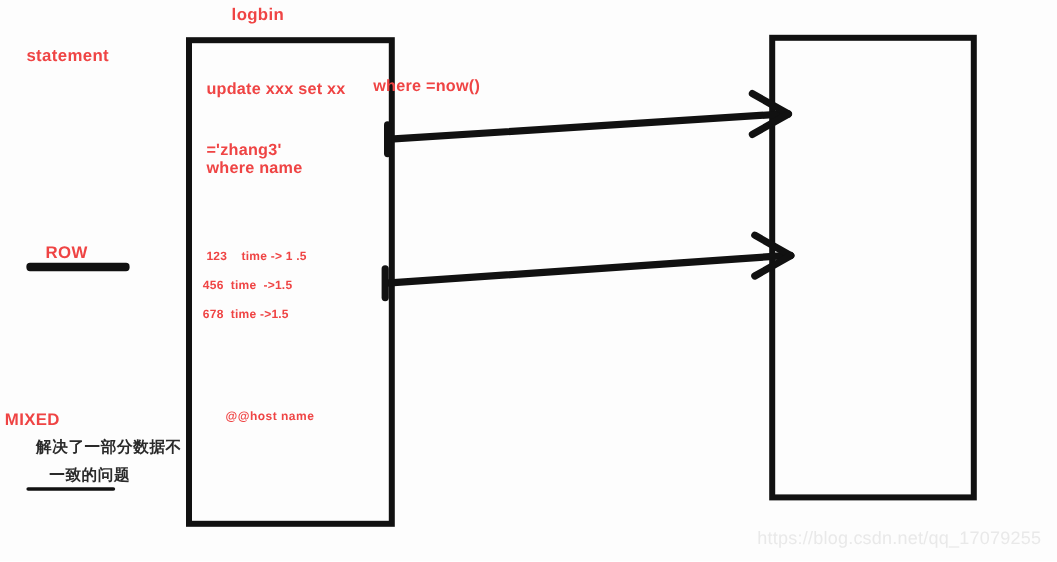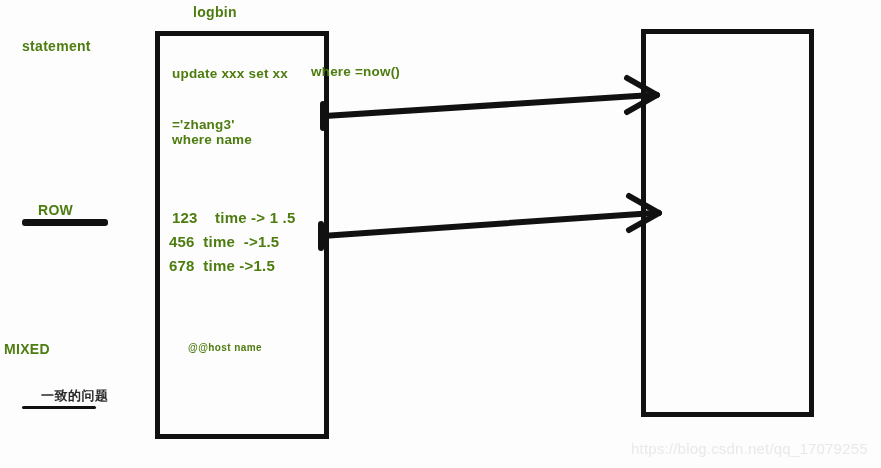--- a/index.html
+++ b/index.html
@@ -16,21 +16,21 @@
     overflow: hidden;
     font-family: "Liberation Sans", "DejaVu Sans", sans-serif;
     color: #1a1a1a;
   }
 
   
   .txt {
     position: absolute;
     white-space: pre;
     font-weight: bold;
-    color: #4d7c0f;
+    color: #ef4444;
     letter-spacing: 0.1px;
   }
 
   
   .format-label {
     font-size: 14px;
     font-weight: bold;
     letter-spacing: 0.3px;
   }
   #label-statement { left: 22px;  top: 38px; }
@@ -81,21 +81,21 @@
     font-weight: bold;
     letter-spacing: 0.2px;
   }
   #sql-line-1 { left: 172px; top: 66px; }
   #sql-line-2 { left: 172px; top: 92px; margin-top: 40px; }
   #sql-line-3 { left: 172px; top: 117px; }
   #sql-now    { left: 311px; top: 64px; }
 
   
   .rowrec {
-    font-size: 15px;
+    font-size: 10px;
     font-weight: bold;
     letter-spacing: 0.2px;
   }
   #row-line-1 { left: 172px; top: 209px; }
   #row-line-2 { left: 169px; top: 233px; }
   #row-line-3 { left: 169px; top: 257px; }
 
   
   #mixed-var {
     left: 188px;
@@ -141,20 +141,21 @@
 
 <div id="canvas">
 
   <div class="txt format-label" id="label-statement">statement</div>
 
   <div class="txt format-label" id="label-row">ROW</div>
   <div class="underline-bar" id="row-underline"></div>
 
   <div class="txt format-label" id="label-mixed">MIXED</div>
 
+  <div class="txt cn-note" id="mixed-note-1">解决了一部分数据不</div>
   <div class="txt cn-note" id="mixed-note-2">一致的问题</div>
   <div class="underline-bar" id="mixed-underline"></div>
 
   <div class="txt" id="logbin-title">logbin</div>
 
   <div class="box" id="logbin-box"></div>
 
   <div class="txt sql" id="sql-line-1">update xxx set xx</div>
   <div class="txt sql" id="sql-now">where =now()</div>
   <div class="txt sql" id="sql-line-2">where name</div>

